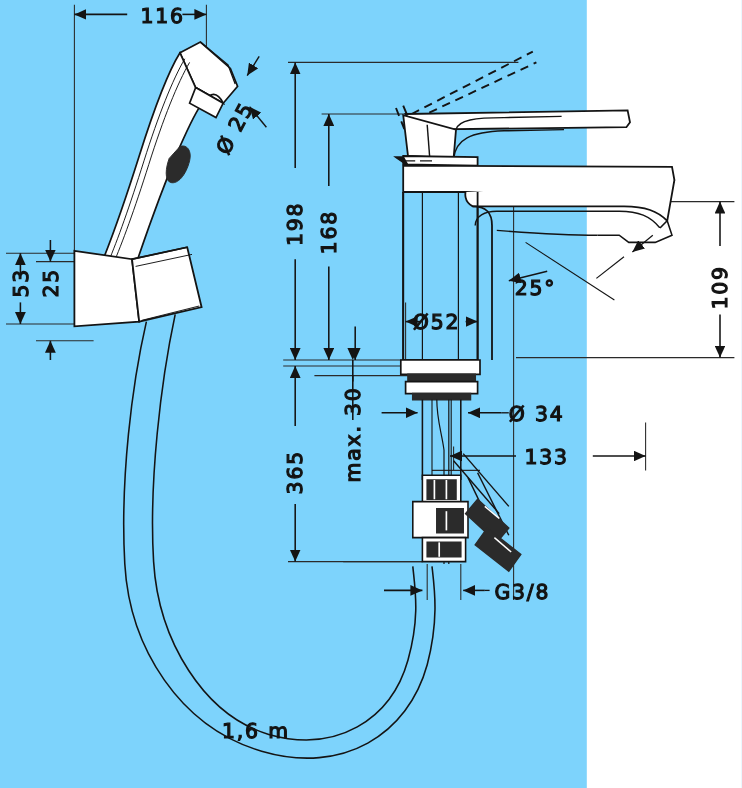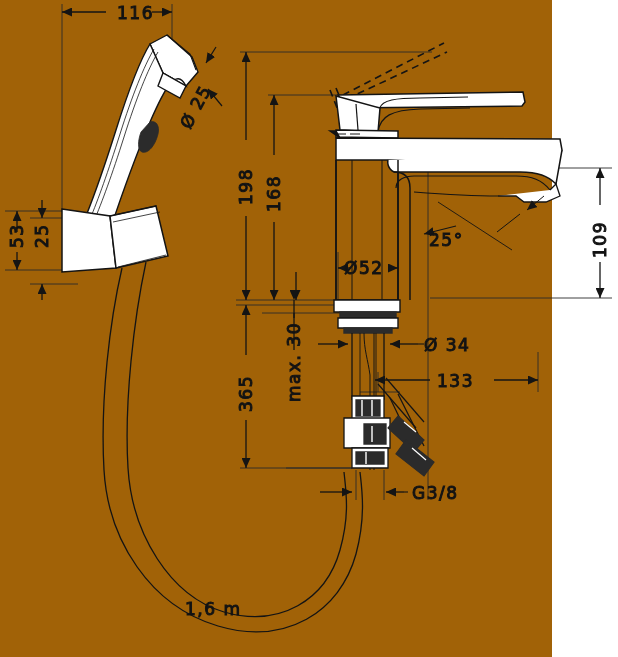--- a/index.html
+++ b/index.html
@@ -1,21 +1,21 @@
 <!DOCTYPE html>
 <html><head>
 <meta charset="utf-8">
 <style>
   html,body{margin:0;padding:0;background:#ffffff;}
   body{
     width:618px;height:657px;overflow:hidden;
     font-family:"DejaVu Sans","Liberation Sans",sans-serif;
     color:#1a1a1a;
   }
-  #stage{position:relative;width:552px;height:657px;background:#a16207;}
+  #stage{position:relative;width:489px;height:657px;background:#7dd3fc;}
   svg{display:block;}
   .dimtext{
     font-family:"DejaVu Sans","Liberation Sans",sans-serif;
     font-size:17px;letter-spacing:1.5px;fill:#111;
   }
 </style>
 </head>
 <body>
 
 <div id="stage">

